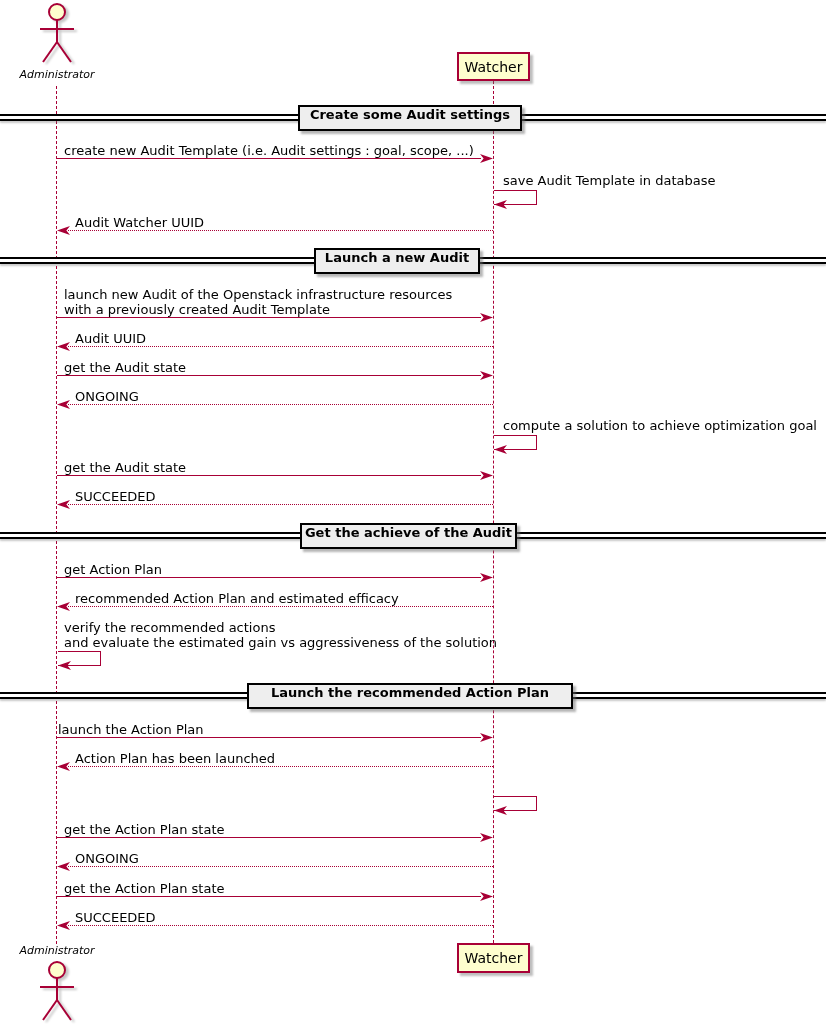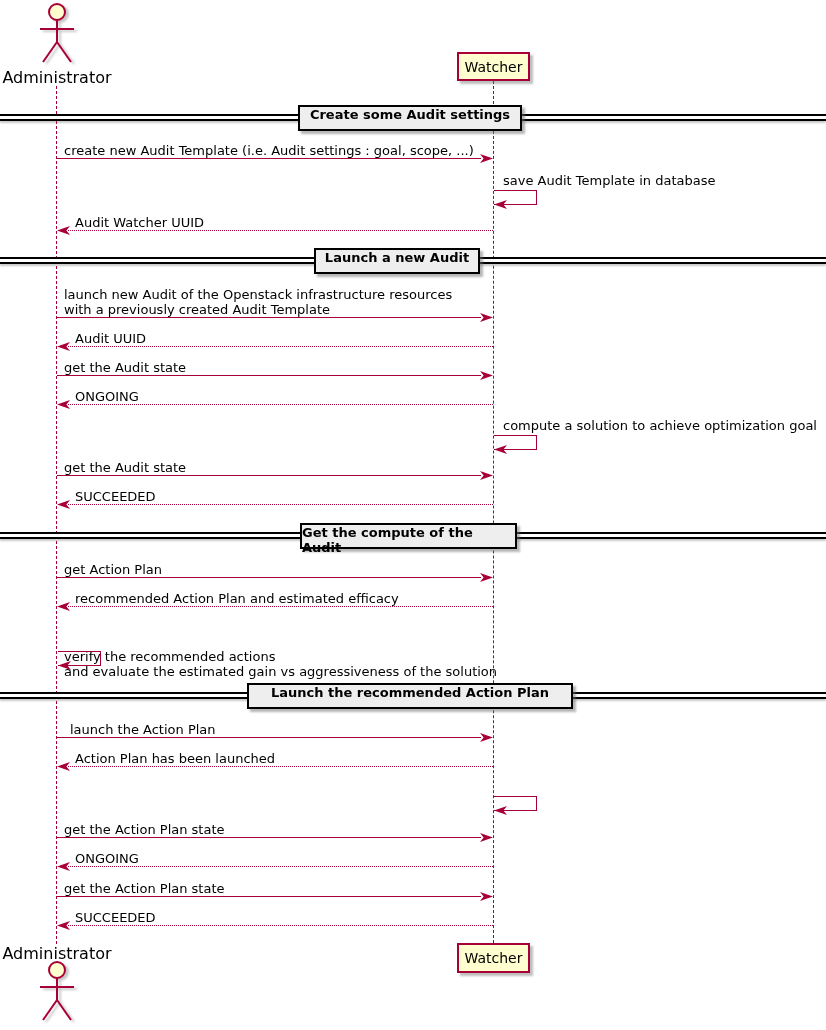--- a/index.html
+++ b/index.html
@@ -3,21 +3,21 @@
 <meta charset="utf-8">
 <style>
   html,body{margin:0;padding:0;background:#fff;}
   .canvas{position:relative;width:826px;height:1030px;background:#ffffff;overflow:hidden;
           font-family:"DejaVu Sans","Liberation Sans",sans-serif;color:#000;}
   .lifeline{position:absolute;width:0;border-left:1px dashed #A80036;}
   .pbox{position:absolute;background:#FEFECE;border:2px solid #A80036;
         box-shadow:3px 3px 2px rgba(110,110,110,.45);
         display:flex;align-items:center;justify-content:center;
         font-size:14px;box-sizing:border-box;}
-  .actor-label{position:absolute;font-size:16px;text-align:center;}
+  .actor-label{position:absolute;font-size:11px;text-align:center;font-style:italic;}
   .actor-svg{position:absolute;filter:drop-shadow(3px 2px 1px rgba(0,0,0,.22));}
   .divider-bar{position:absolute;left:0;width:826px;height:7px;box-sizing:border-box;
                border-top:2px solid #000;border-bottom:2px solid #000;background:#fff;
                box-shadow:0 2px 2px rgba(120,120,120,.4);}
   .divider-box{position:absolute;background:#EEEEEE;border:2px solid #000;
                box-shadow:3px 3px 2px rgba(110,110,110,.5);
                display:flex;align-items:flex-start;justify-content:center;
                font-size:13px;font-weight:bold;box-sizing:border-box;z-index:3;}
   .msg-text{position:absolute;font-size:13px;line-height:15px;white-space:pre-line;}
   .line-solid{position:absolute;height:0;border-top:1px solid #A80036;}
@@ -95,42 +95,42 @@
   <div class="msg-text" style="left:64px;top:460px;">get the Audit state</div>
   <div class="line-solid" style="left:57px;top:475px;width:424px;"></div>
   <div class="ah ah-r" style="left:480px;top:471px;"></div>
 
   <div class="msg-text" style="left:75px;top:489px;">SUCCEEDED</div>
   <div class="line-dotted" style="left:68px;top:504px;width:425px;"></div>
   <div class="ah ah-l" style="left:57px;top:500px;"></div>
 
   <div class="divider-bar" style="top:532px;"></div>
   <div class="divider-box" style="left:300px;top:523px;width:217px;height:26px;">
-    <span>Get the compute of the Audit</span>
+    <span>Get the achieve of the Audit</span>
   </div>
 
   <div class="msg-text" style="left:64px;top:562px;">get Action Plan</div>
   <div class="line-solid" style="left:57px;top:577px;width:424px;"></div>
   <div class="ah ah-r" style="left:480px;top:573px;"></div>
 
   <div class="msg-text" style="left:75px;top:591px;">recommended Action Plan and estimated efficacy</div>
   <div class="line-dotted" style="left:68px;top:606px;width:425px;"></div>
   <div class="ah ah-l" style="left:57px;top:602px;"></div>
 
-  <div class="msg-text" style="left:64px;top:620px;margin-top:29px;">verify the recommended actions
+  <div class="msg-text" style="left:64px;top:620px;">verify the recommended actions
 and evaluate the estimated gain vs aggressiveness of the solution</div>
   <div class="self-loop" style="left:58px;top:651px;width:43px;height:15px;"></div>
   <div class="ah ah-l" style="left:58px;top:661px;"></div>
 
   <div class="divider-bar" style="top:692px;"></div>
   <div class="divider-box" style="left:247px;top:683px;width:326px;height:26px;">
     <span>Launch the recommended Action Plan</span>
   </div>
 
-  <div class="msg-text" style="left:70px;top:722px;">launch the Action Plan</div>
+  <div class="msg-text" style="left:58px;top:722px;">launch the Action Plan</div>
   <div class="line-solid" style="left:57px;top:737px;width:424px;"></div>
   <div class="ah ah-r" style="left:480px;top:733px;"></div>
 
   <div class="msg-text" style="left:75px;top:751px;">Action Plan has been launched</div>
   <div class="line-dotted" style="left:68px;top:766px;width:425px;"></div>
   <div class="ah ah-l" style="left:57px;top:762px;"></div>
 
   <div class="self-loop" style="left:494px;top:796px;width:43px;height:15px;"></div>
   <div class="ah ah-l" style="left:494px;top:806px;"></div>
 

